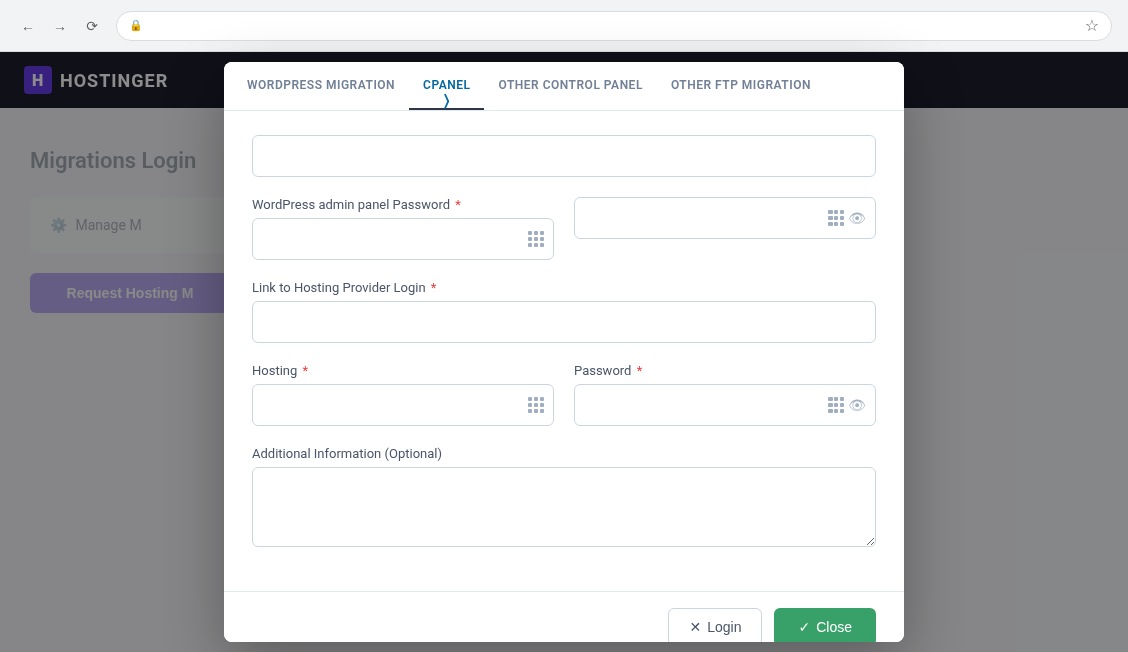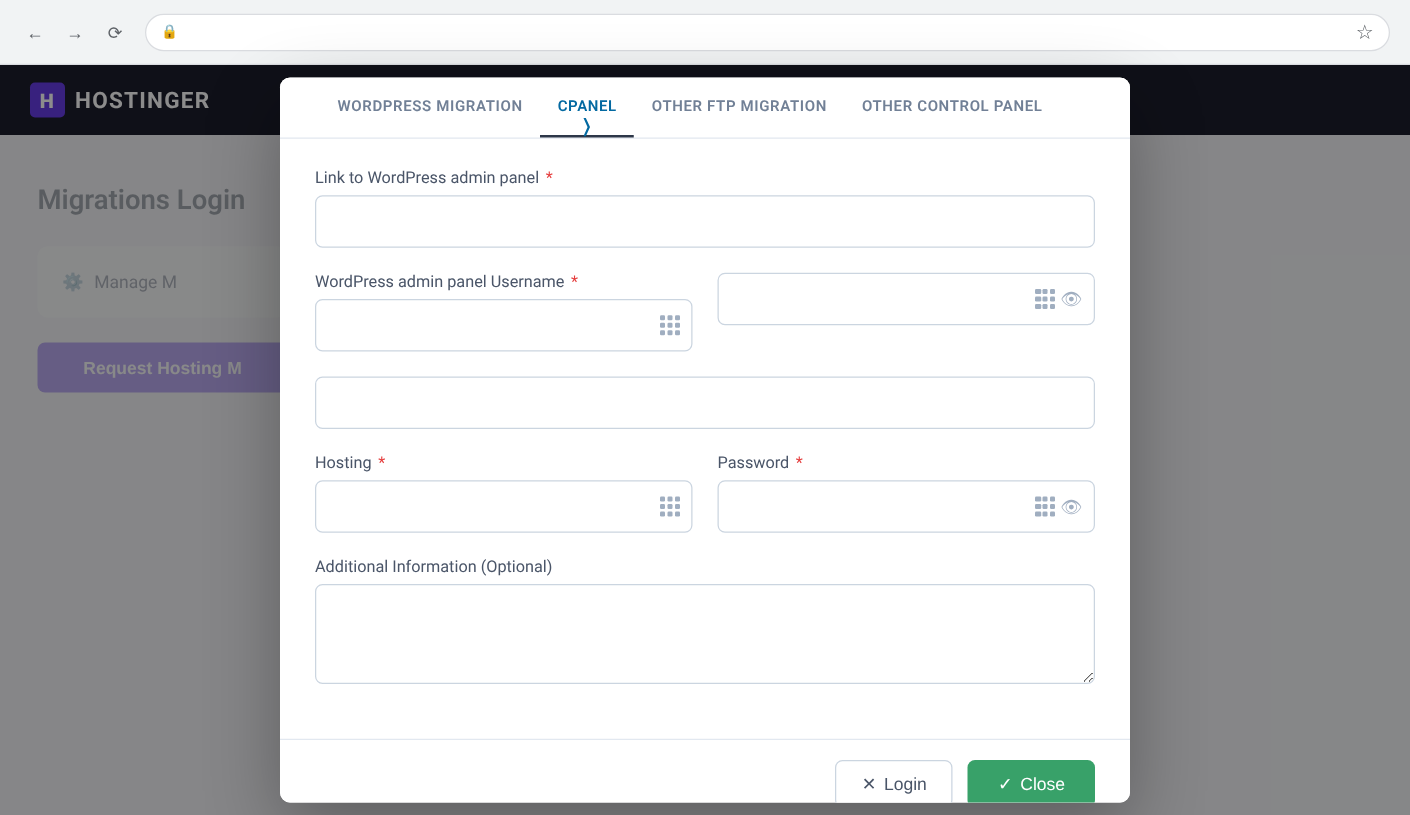--- a/index.html
+++ b/index.html
@@ -181,21 +181,21 @@
       max-height: 580px;
       overflow: hidden;
       position: relative;
       box-shadow: 0 20px 60px rgba(0,0,0,0.3);
     }
 
     
     .modal-tabs {
       display: flex;
       border-bottom: 1px solid #e2e8f0;
-      padding: 0 32px;
+      padding: 0 9px;
       background: white;
     }
 
     .tab-item {
       padding: 16px 14px;
       font-size: 12px;
       font-weight: 600;
       color: #718096;
       cursor: pointer;
       border-bottom: 2px solid transparent;
@@ -393,43 +393,39 @@
 
     <div class="modal-tabs">
       <div class="tab-item">
         <span>WORDPRESS MIGRATION</span>
       </div>
       <div class="tab-item active">
         <span>CPANEL</span>
         <span style="position:absolute; bottom:-2px; left:50%; transform:translateX(-50%); font-size:16px; pointer-events:none;">〉</span>
       </div>
       <div class="tab-item">
+        <span>OTHER CONTROL PANEL</span>
+      </div>
+      <div class="tab-item">
         <span>OTHER FTP MIGRATION</span>
       </div>
-      <div class="tab-item">
-        <span>OTHER CONTROL PANEL</span>
-      </div>
     </div>
 
     <div class="modal-body">
 
       <div class="form-group">
-        <label class="form-label">
-          <span>Link to WordPress admin panel</span>
-          <span class="required">*</span>
-        </label>
         <div class="input-wrapper">
           <input class="form-input" type="text" style="">
         </div>
       </div>
 
       <div class="form-row">
         <div class="form-group">
           <label class="form-label">
-            <span>WordPress admin panel Username</span>
+            <span>WordPress admin panel Password</span>
             <span class="required">*</span>
           </label>
           <div class="input-wrapper">
             <input class="form-input" type="text" style="">
             <div class="input-icon">
               <div class="grid-icon">
                 <div class="grid-cell"></div>
                   <div class="grid-cell"></div>
                   <div class="grid-cell"></div>
                 <div class="grid-cell"></div>
@@ -457,20 +453,24 @@
                   <div class="grid-cell"></div>
                   <div class="grid-cell"></div>
               </div>
               <button class="eye-btn">👁</button>
             </div>
           </div>
         </div>
       </div>
 
       <div class="form-group">
+        <label class="form-label">
+          <span>Link to Hosting Provider Login</span>
+          <span class="required">*</span>
+        </label>
         <div class="input-wrapper">
           <input class="form-input" type="text" style="">
         </div>
       </div>
 
       <div class="form-row">
         <div class="form-group">
           <label class="form-label">
             <span>Hosting</span>
             <span class="required">*</span>

